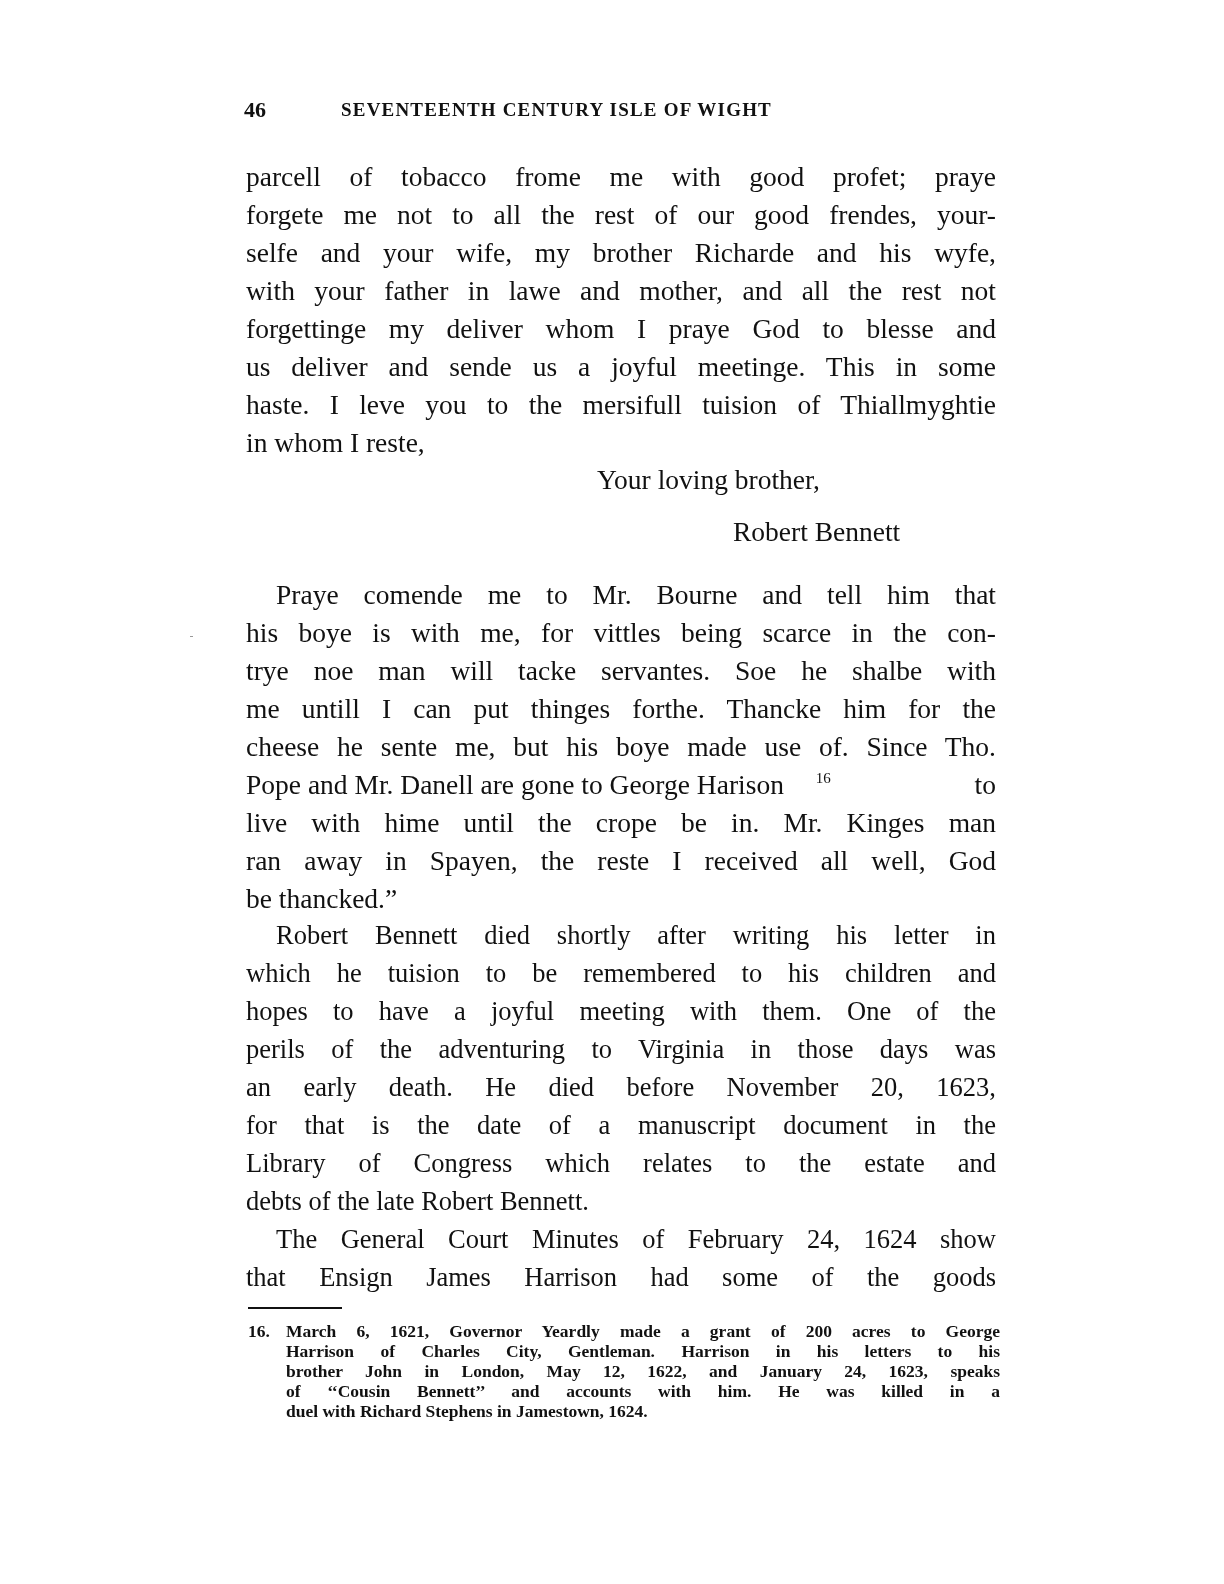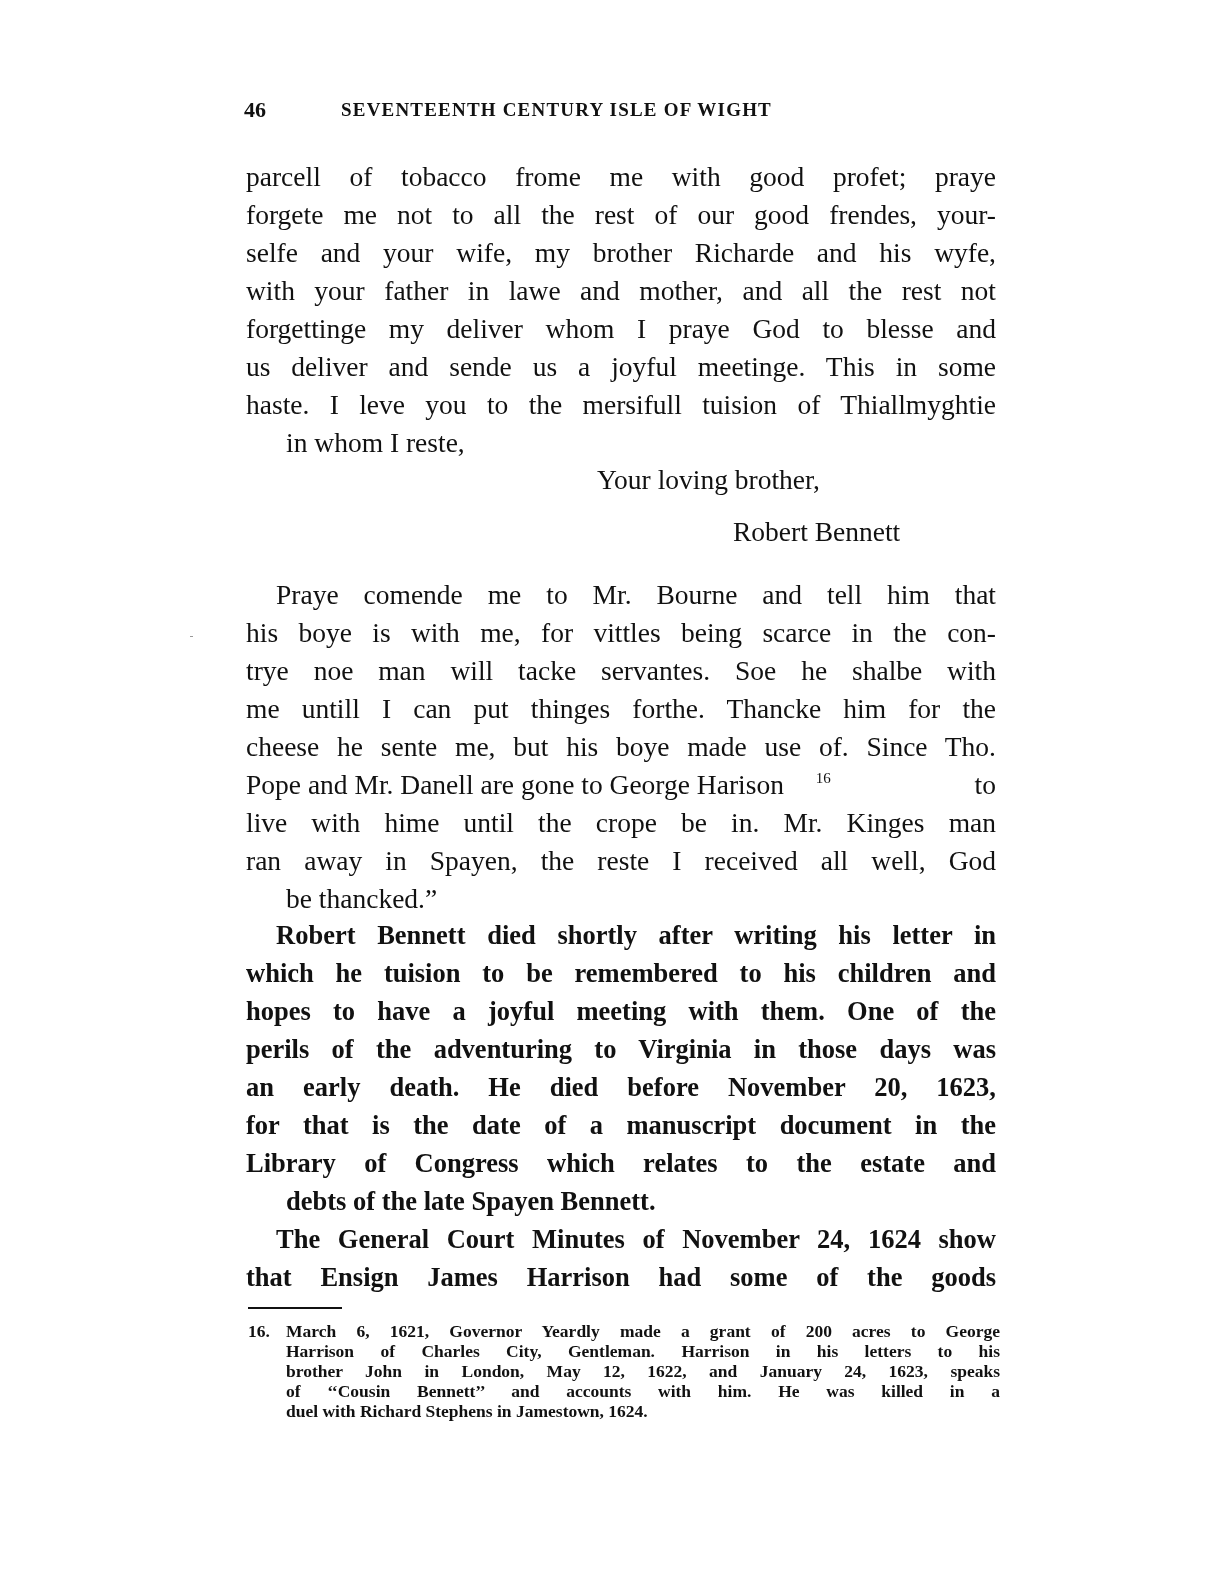--- a/index.html
+++ b/index.html
@@ -45,28 +45,27 @@
       width: 750px;
       font-size: 27.5px;
       line-height: 38px;
       height: 38px;
       white-space: nowrap;
       text-align: justify;
       text-align-last: justify;
     }
     .line.last {
       text-align-last: left;
-      margin-left: 40px;
     }
     .line.indent {
       left: 276px;
       width: 720px;
     }
     .line.bold {
-      font-weight: bold;
+      font-weight: normal;
       font-size: 26.5px;
     }
     .signoff {
       position: absolute;
       font-size: 27.5px;
       line-height: 38px;
       white-space: nowrap;
     }
     .sup {
       font-size: 15px;
@@ -153,25 +152,25 @@
 </div>
 
 <div>
   <div class="line indent bold" style="top:916px">Robert Bennett died shortly after writing his letter in</div>
   <div class="line bold" style="top:954px">which he tuision to be remembered to his children and</div>
   <div class="line bold" style="top:992px">hopes to have a joyful meeting with them.  One of the</div>
   <div class="line bold" style="top:1030px">perils of the adventuring to Virginia in those days was</div>
   <div class="line bold" style="top:1068px">an early death.  He died before November 20, 1623,</div>
   <div class="line bold" style="top:1106px">for that is the date of a manuscript document in the</div>
   <div class="line bold" style="top:1144px">Library of Congress which relates to the estate and</div>
-  <div class="line bold last" style="top:1182px">debts of the late Spayen Bennett.</div>
+  <div class="line bold last" style="top:1182px">debts of the late Robert Bennett.</div>
 </div>
 
 <div>
-  <div class="line indent bold" style="top:1220px">The General Court Minutes of November 24, 1624 show</div>
+  <div class="line indent bold" style="top:1220px">The General Court Minutes of February 24, 1624 show</div>
   <div class="line bold" style="top:1258px">that Ensign James Harrison had some of the goods</div>
 </div>
 
 <div class="footnote-rule"></div>
 <div>
   <div class="fn-number" style="top:1321px">16.</div>
   <div class="fn-line" style="top:1321px">March 6, 1621, Governor Yeardly made a grant of 200 acres to George</div>
   <div class="fn-line" style="top:1341px">Harrison of Charles City, Gentleman.  Harrison in his letters to his</div>
   <div class="fn-line" style="top:1361px">brother John in London, May 12, 1622, and January 24, 1623, speaks</div>
   <div class="fn-line" style="top:1381px">of ‘‘Cousin Bennett’’ and accounts with him.  He was killed in a</div>

